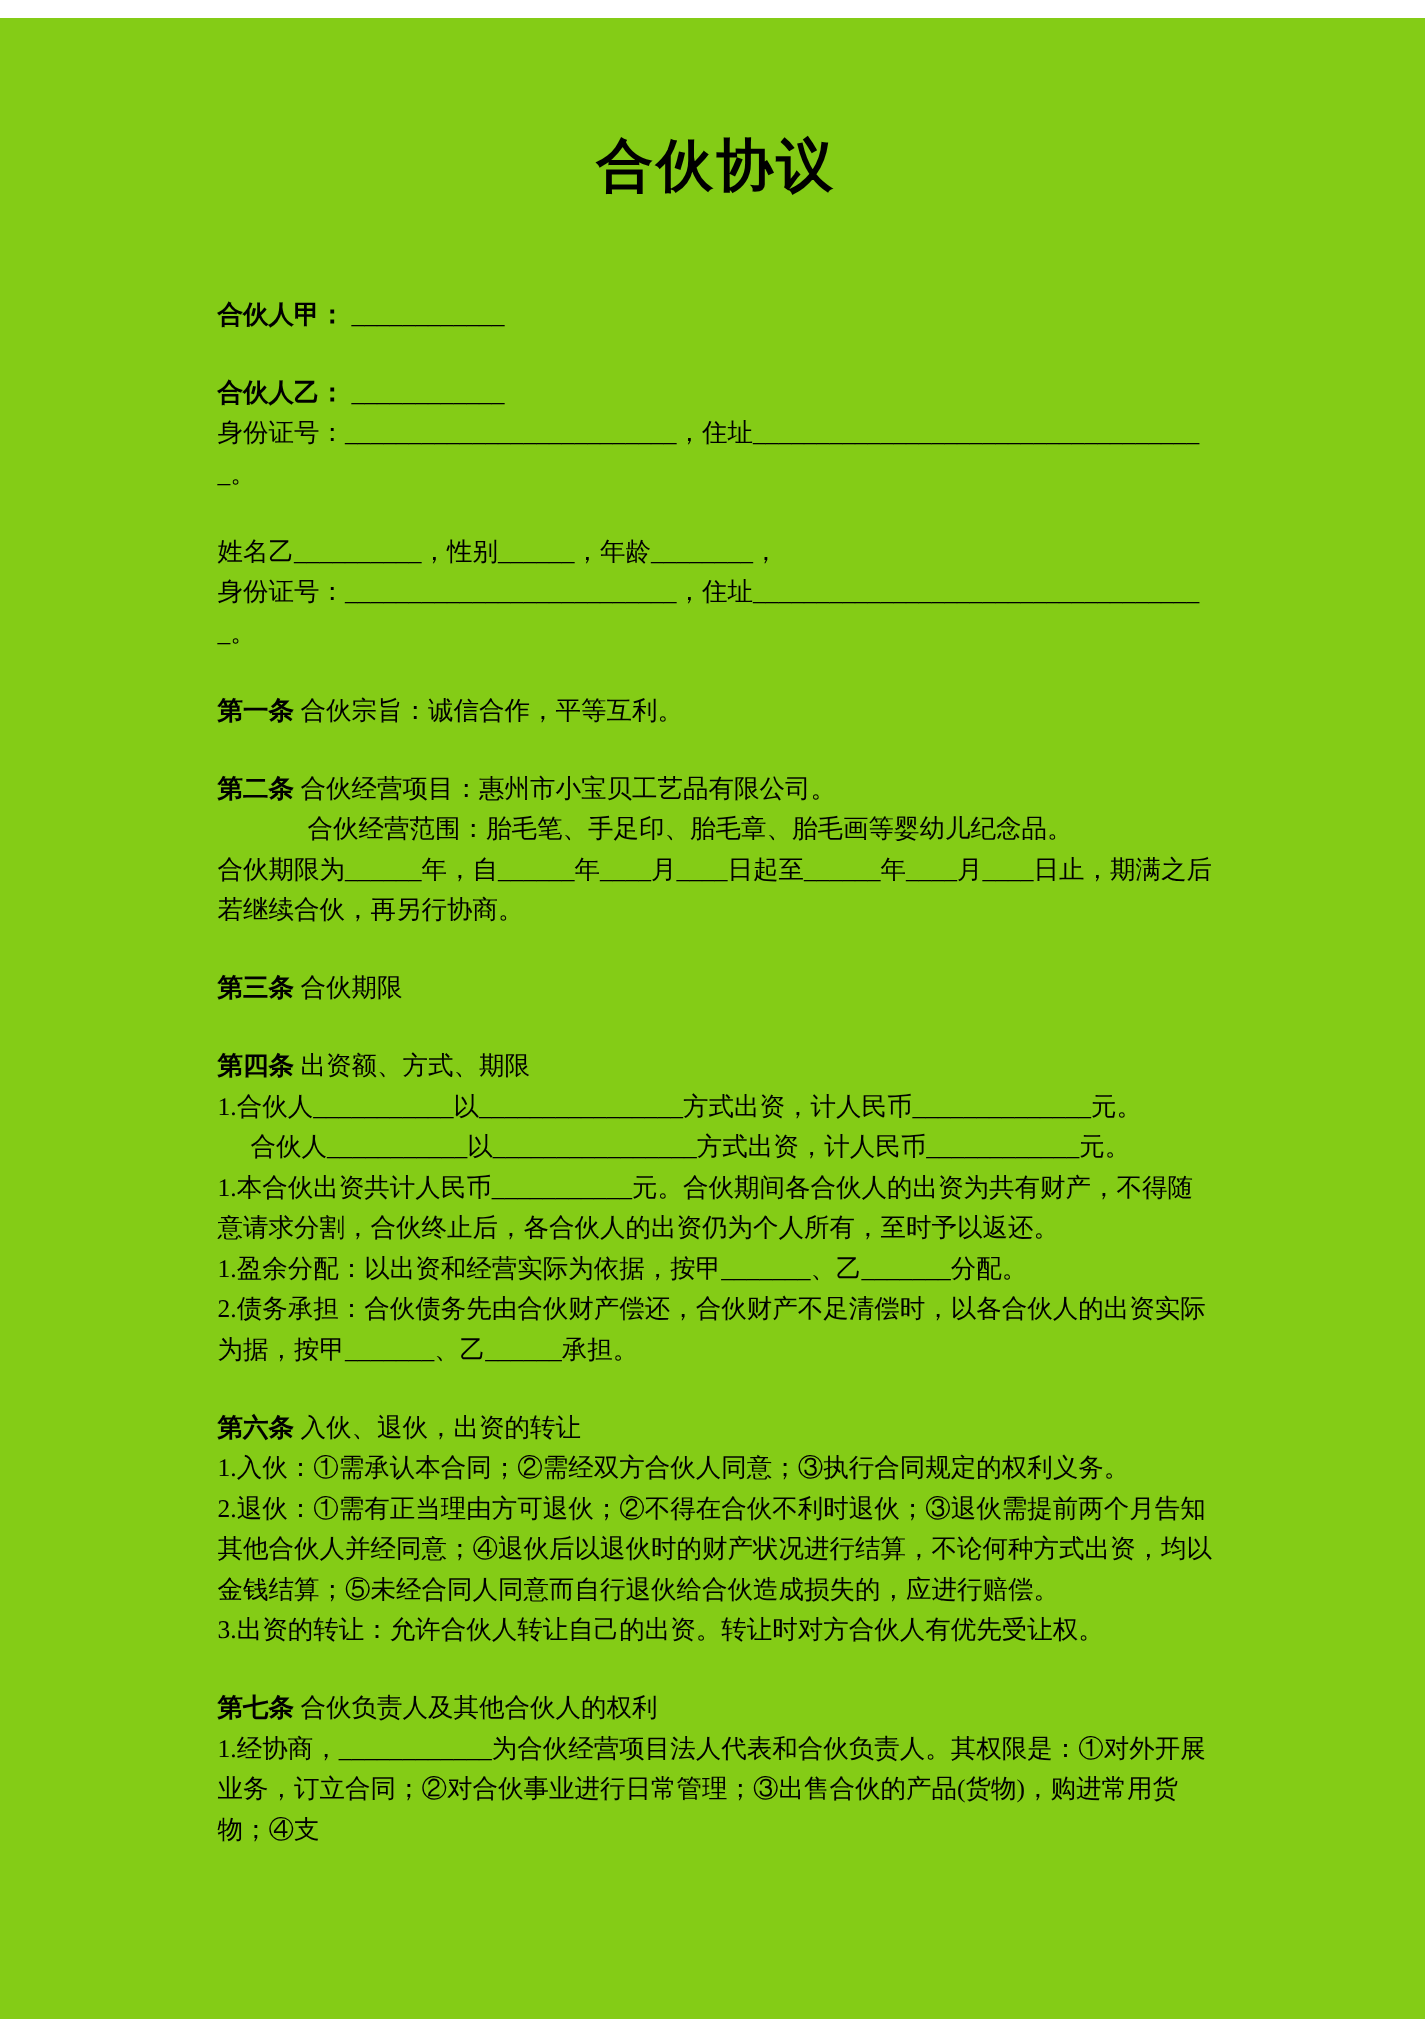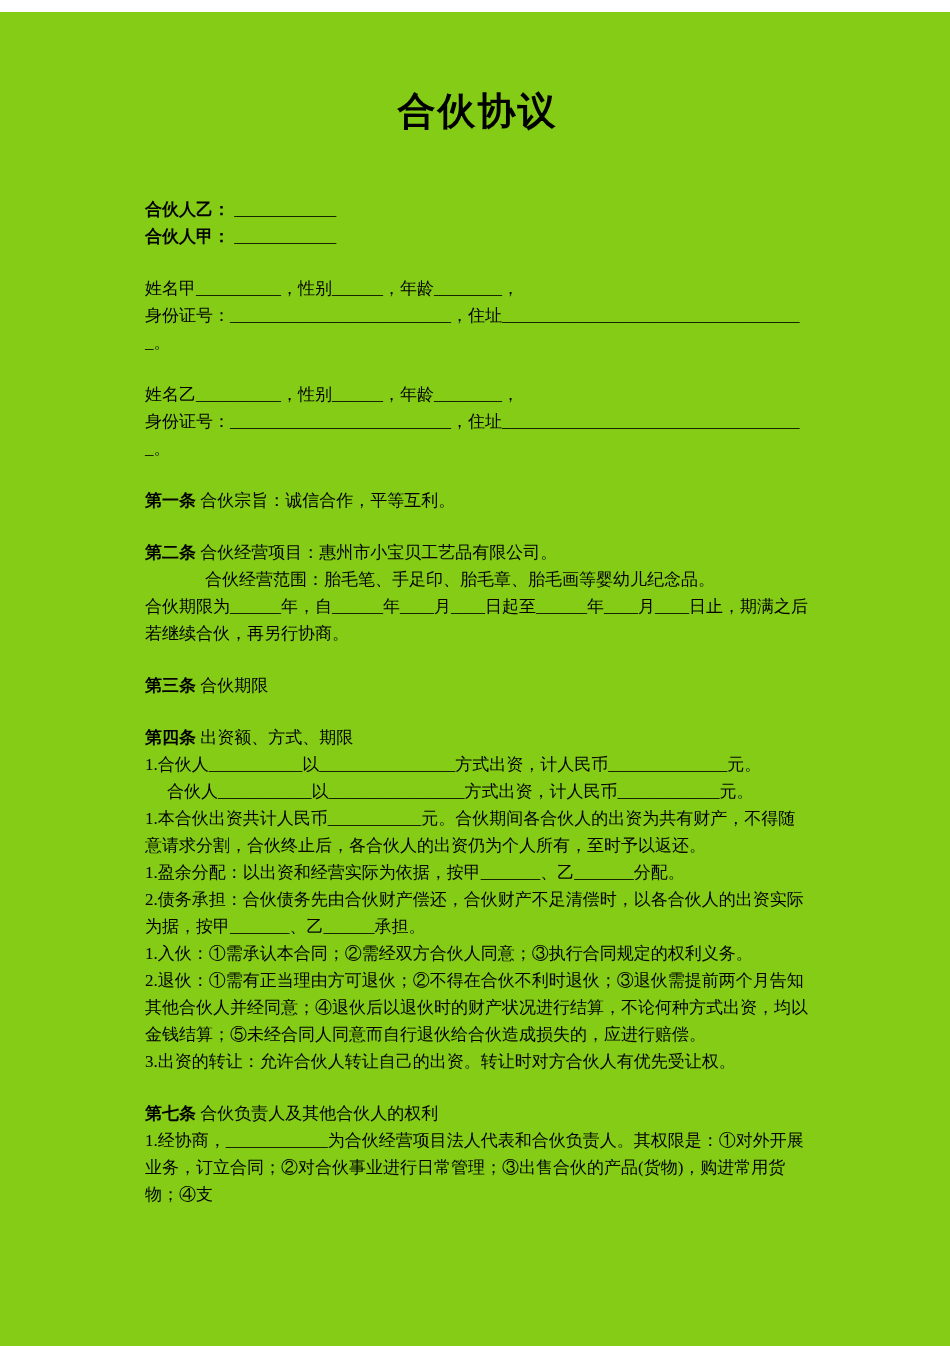--- a/index.html
+++ b/index.html
@@ -40,36 +40,36 @@
   .indent-lg { padding-left: 60px; }
   .indent-sm { padding-left: 22px; }
   .bold { font-weight: bold; }
 </style>
 </head>
 <body>
 
 <div class="page">
   <h1 class="doc-title">合伙协议</h1>
   <div>
+      <div class="para"><span class="bold">合伙人甲：</span><span> ____________</span></div>
       <div class="para gap"><span class="bold">合伙人乙：</span><span> ____________</span></div>
-      <div class="para"><span class="bold">合伙人甲：</span><span> ____________</span></div>
-      <div class="para gap"><span>姓名甲__________，性别______，年龄________，</span></div>
       <div class="para"><span>身份证号：__________________________，住址____________________________________。</span></div>
       <div class="para gap"><span>姓名乙__________，性别______，年龄________，</span></div>
       <div class="para"><span>身份证号：__________________________，住址____________________________________。</span></div>
       <div class="para gap"><span class="bold">第一条</span><span> 合伙宗旨：诚信合作，平等互利。</span></div>
       <div class="para gap"><span class="bold">第二条</span><span> 合伙经营项目：惠州市小宝贝工艺品有限公司。</span></div>
       <div class="para indent-lg"><span>合伙经营范围：胎毛笔、手足印、胎毛章、胎毛画等婴幼儿纪念品。</span></div>
       <div class="para"><span>合伙期限为______年，自______年____月____日起至______年____月____日止，期满之后若继续合伙，再另行协商。</span></div>
       <div class="para gap"><span class="bold">第三条</span><span> 合伙期限</span></div>
       <div class="para gap"><span class="bold">第四条</span><span> 出资额、方式、期限</span></div>
       <div class="para"><span>1.合伙人___________以________________方式出资，计人民币______________元。</span></div>
       <div class="para indent-sm"><span>合伙人___________以________________方式出资，计人民币____________元。</span></div>
       <div class="para"><span>1.本合伙出资共计人民币___________元。合伙期间各合伙人的出资为共有财产，不得随意请求分割，合伙终止后，各合伙人的出资仍为个人所有，至时予以返还。</span></div>
       <div class="para"><span>1.盈余分配：以出资和经营实际为依据，按甲_______、乙_______分配。</span></div>
       <div class="para"><span>2.债务承担：合伙债务先由合伙财产偿还，合伙财产不足清偿时，以各合伙人的出资实际为据，按甲_______、乙______承担。</span></div>
+      <div class="para gap"><span class="bold">第六条</span><span> 入伙、退伙，出资的转让</span></div>
       <div class="para"><span>1.入伙：①需承认本合同；②需经双方合伙人同意；③执行合同规定的权利义务。</span></div>
       <div class="para"><span>2.退伙：①需有正当理由方可退伙；②不得在合伙不利时退伙；③退伙需提前两个月告知其他合伙人并经同意；④退伙后以退伙时的财产状况进行结算，不论何种方式出资，均以金钱结算；⑤未经合同人同意而自行退伙给合伙造成损失的，应进行赔偿。</span></div>
       <div class="para"><span>3.出资的转让：允许合伙人转让自己的出资。转让时对方合伙人有优先受让权。</span></div>
       <div class="para gap"><span class="bold">第七条</span><span> 合伙负责人及其他合伙人的权利</span></div>
       <div class="para"><span>1.经协商，____________为合伙经营项目法人代表和合伙负责人。其权限是：①对外开展业务，订立合同；②对合伙事业进行日常管理；③出售合伙的产品(货物)，购进常用货物；④支</span></div>
     </div>
 </div>
 
 </body></html>

